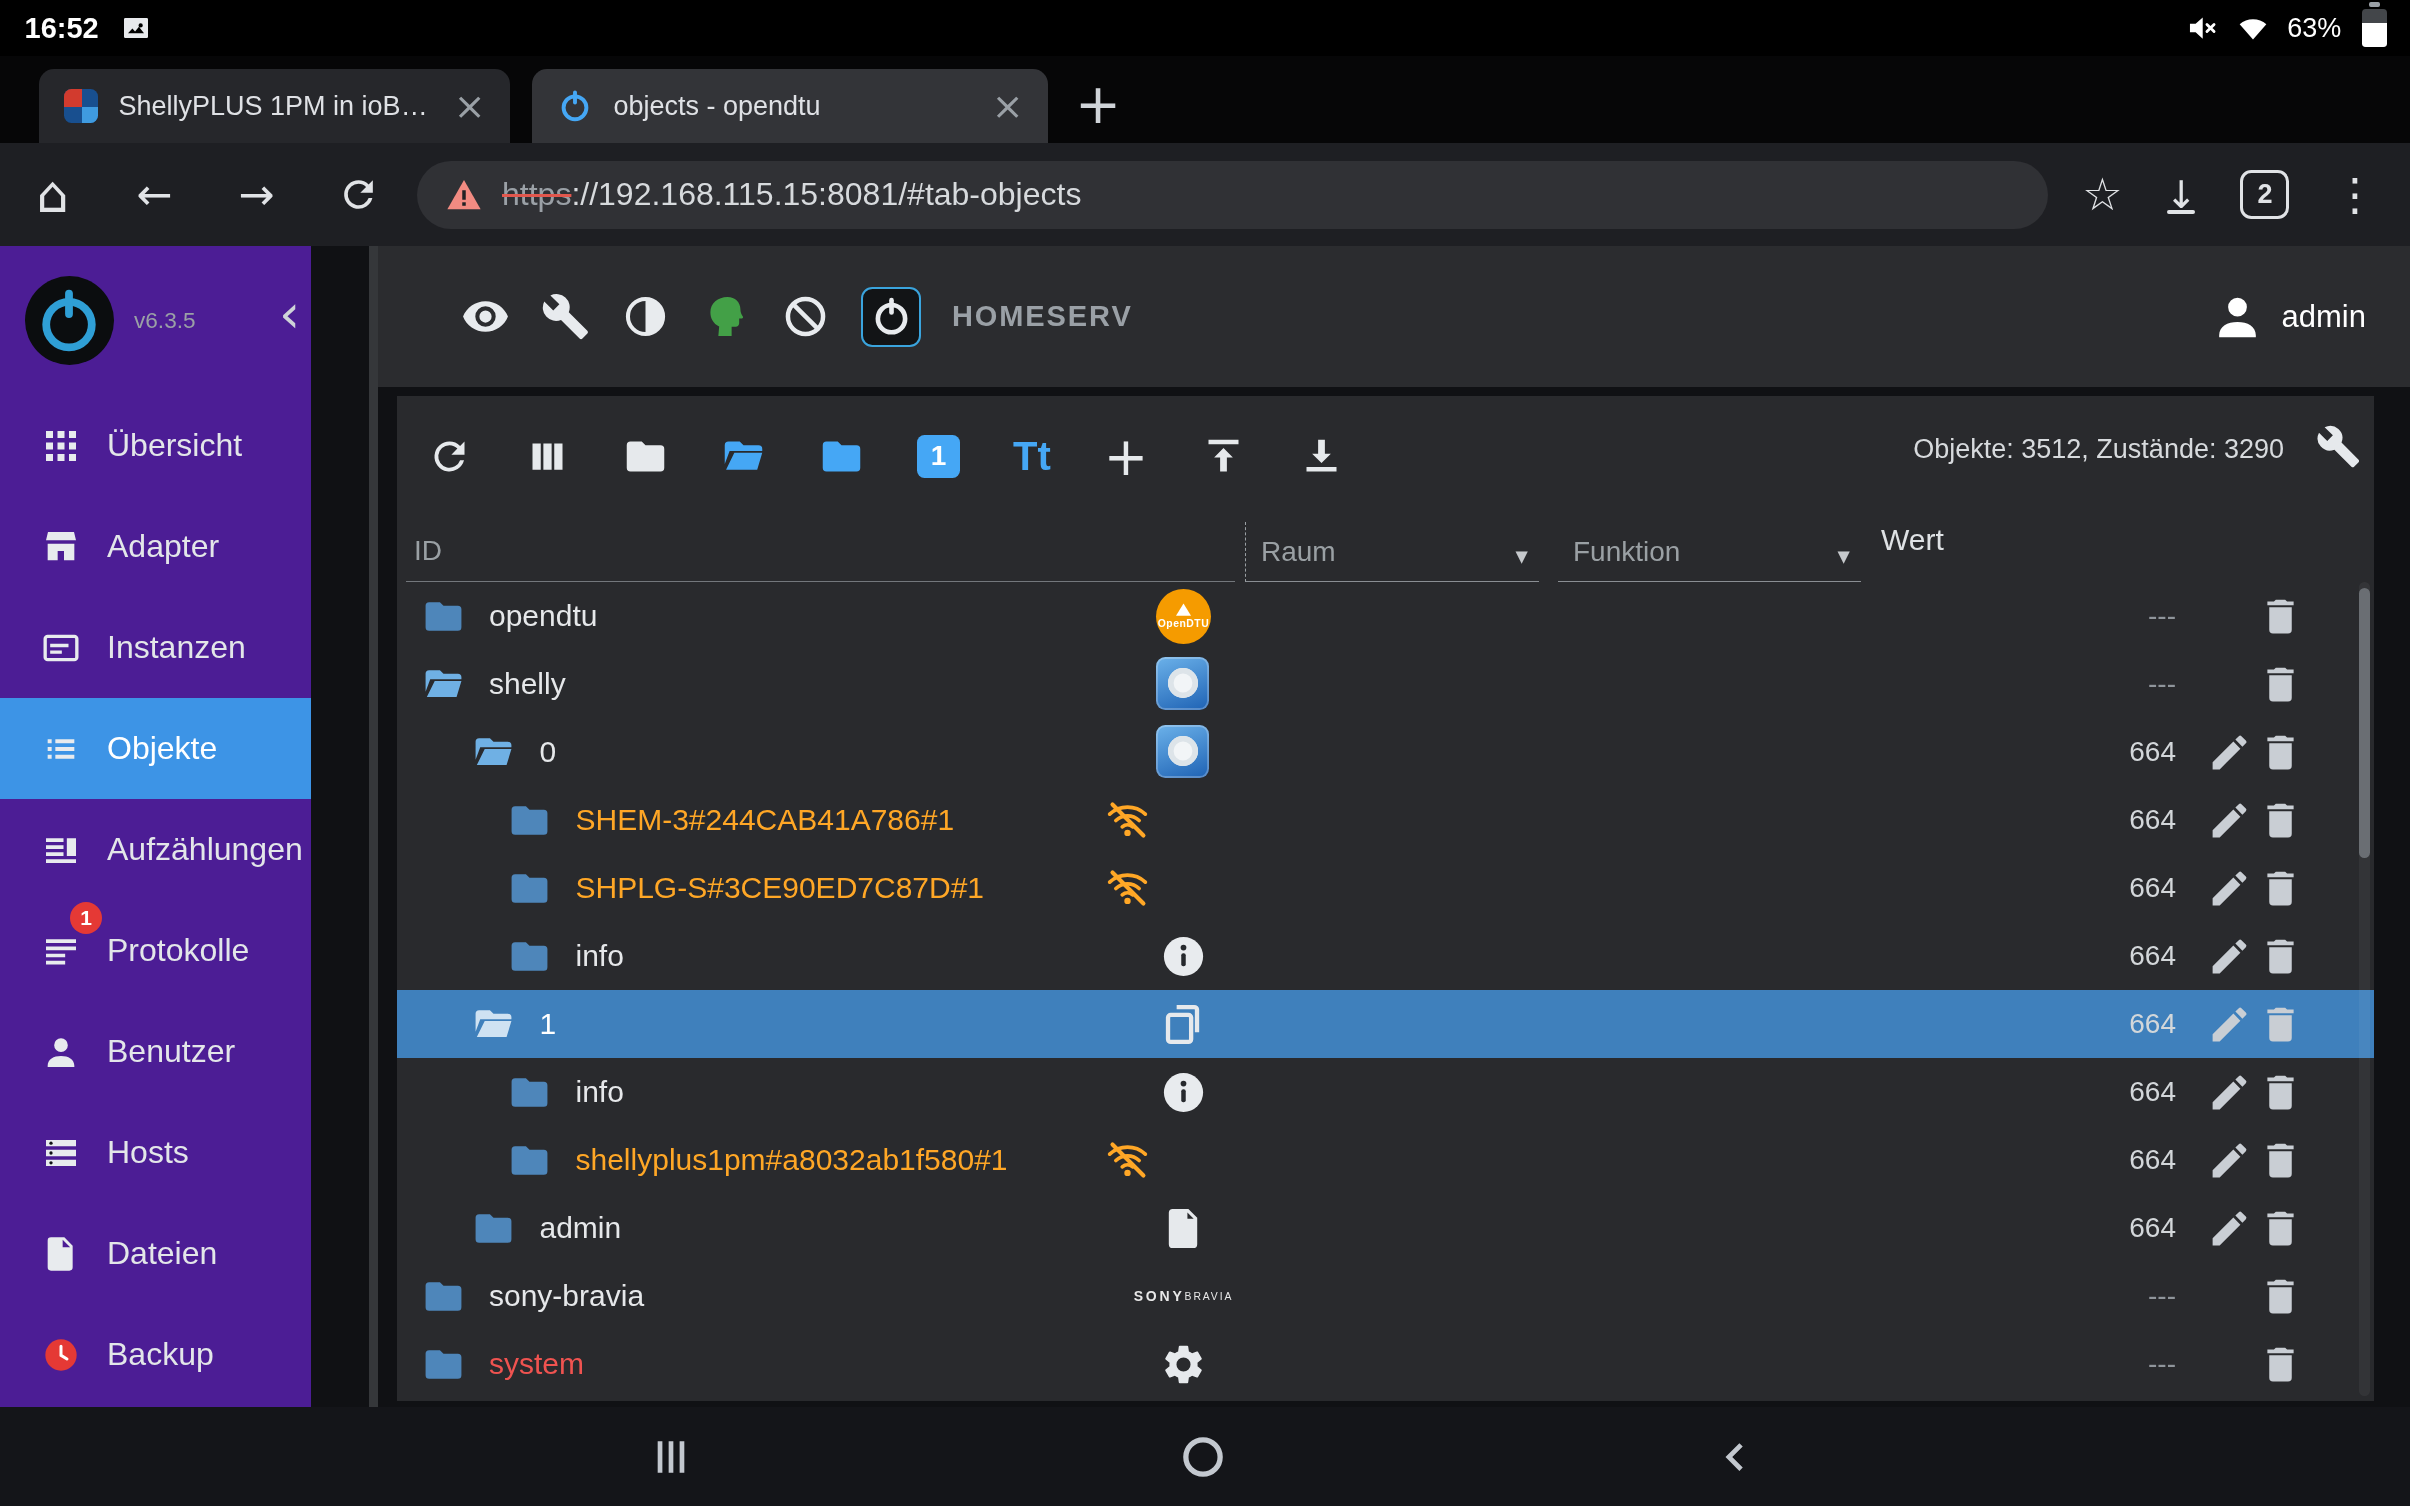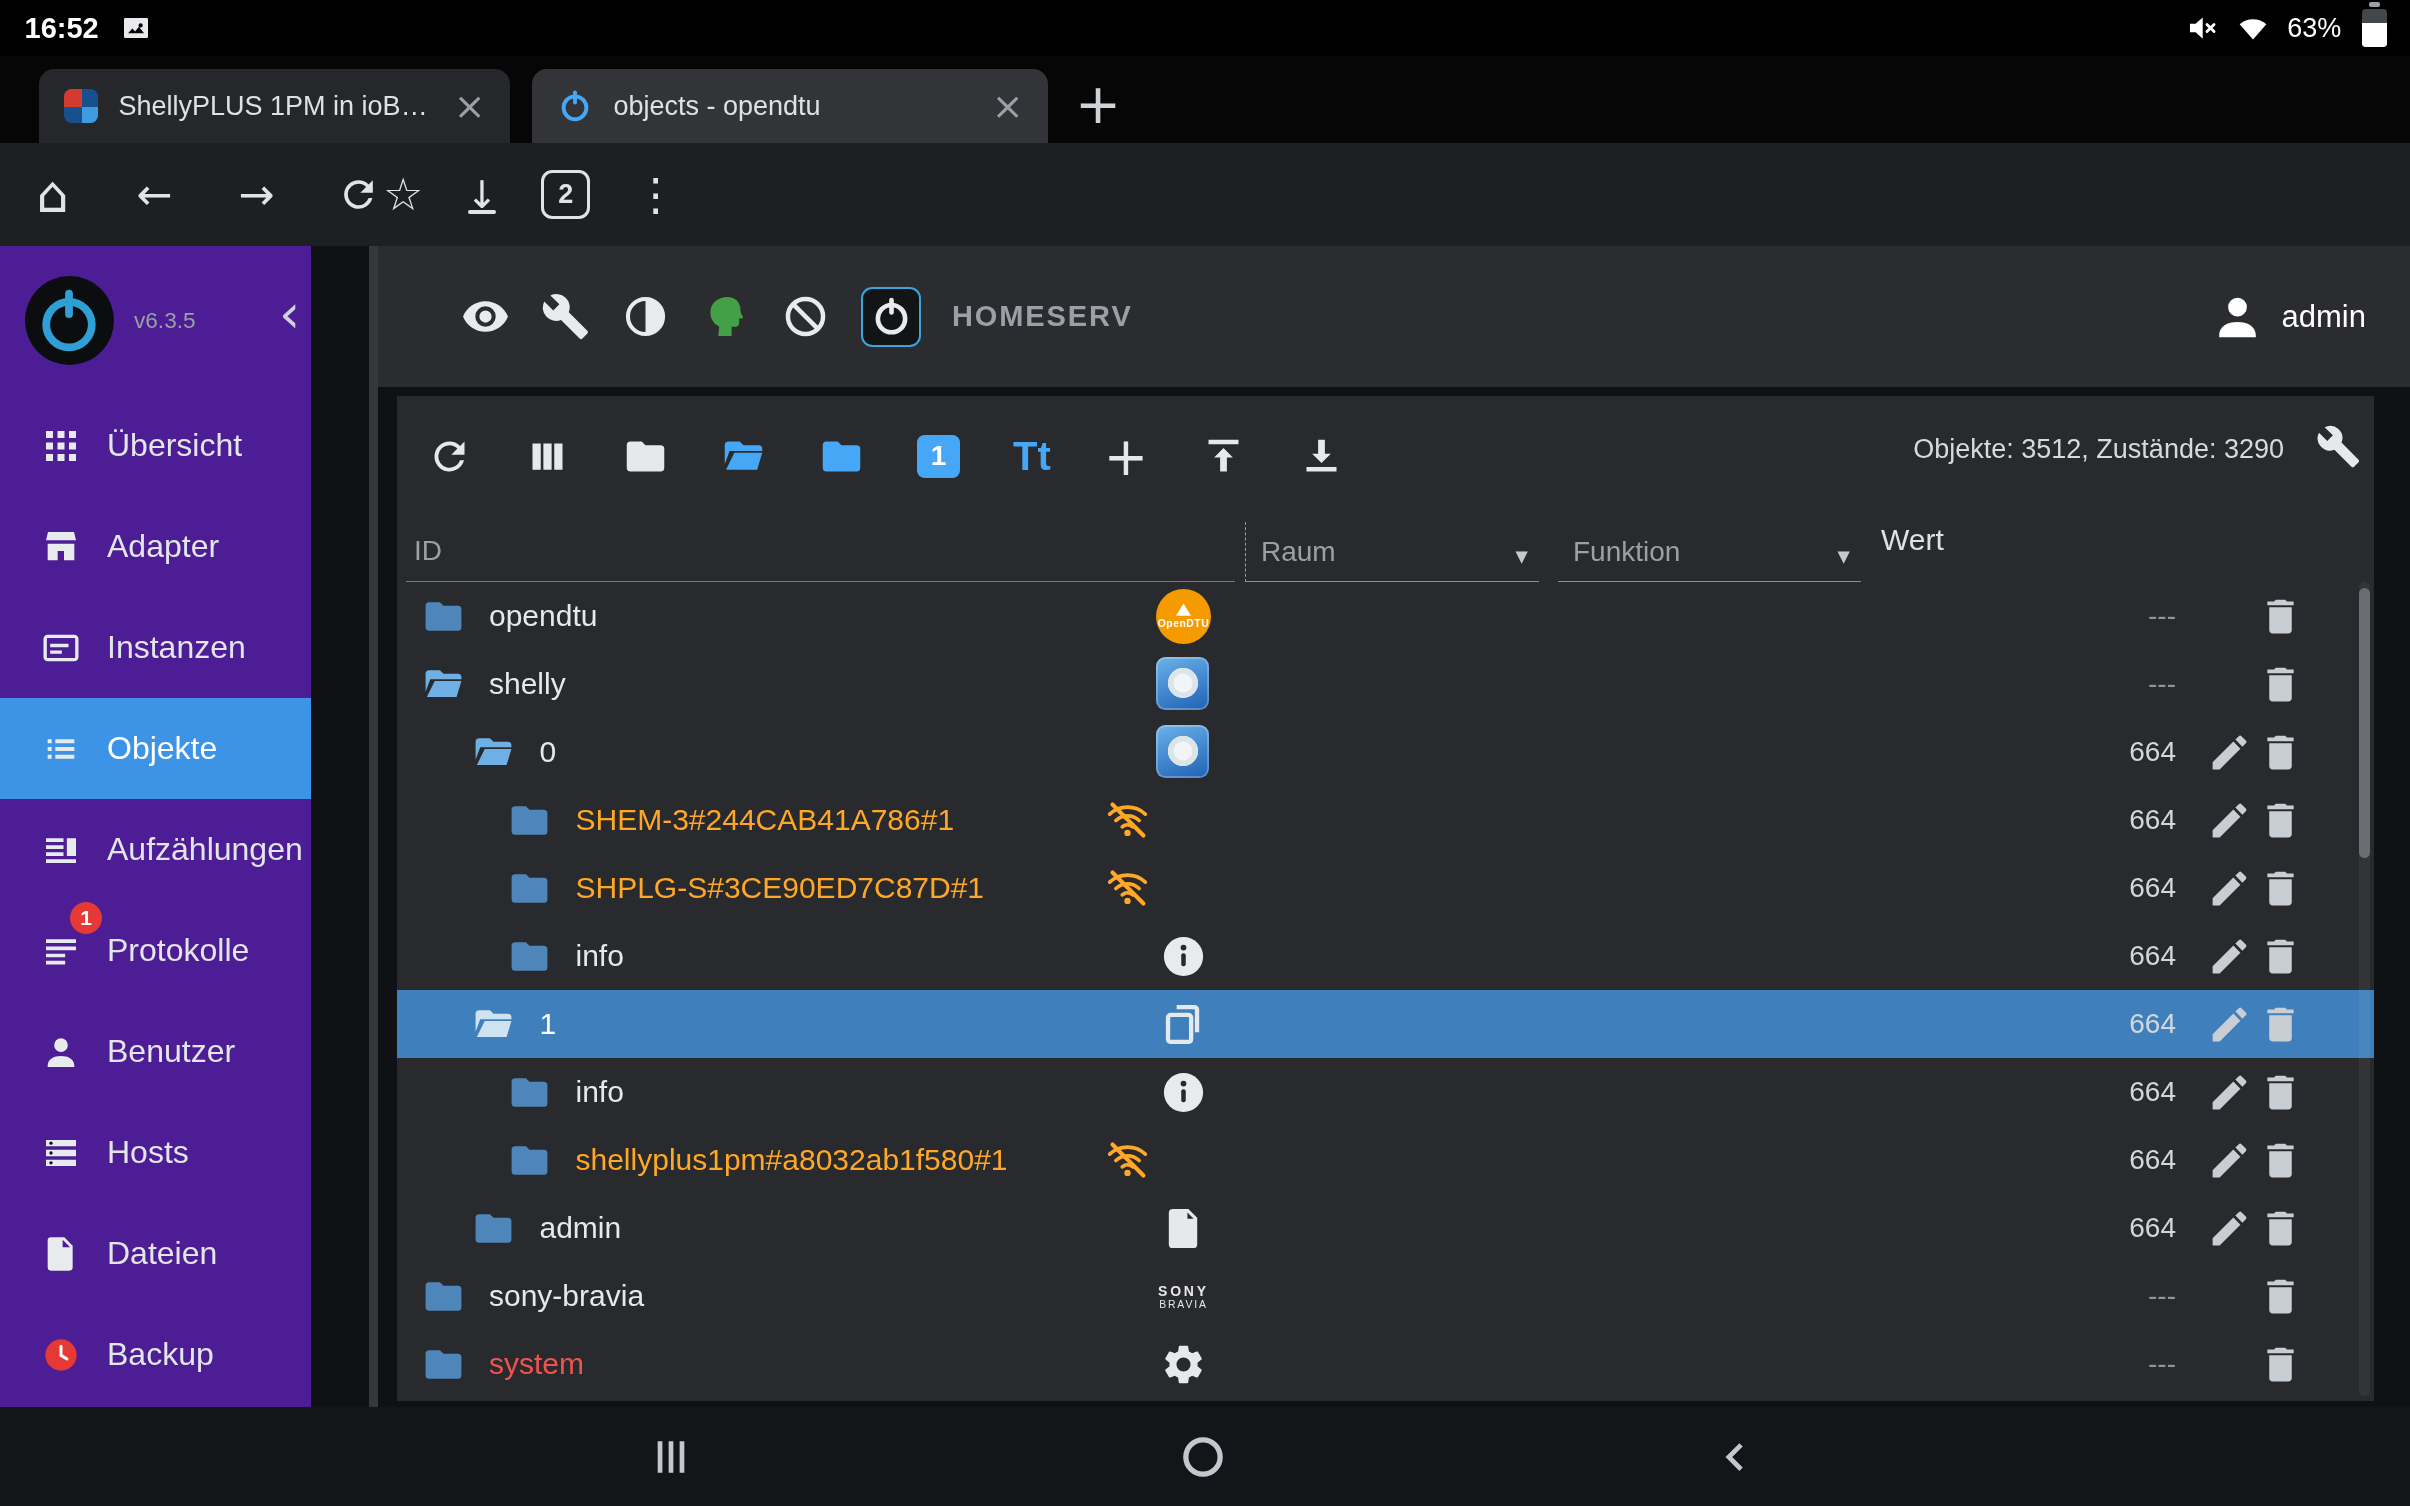--- a/index.html
+++ b/index.html
@@ -132,21 +132,21 @@
   .badge{position:absolute;left:759px;top:6.6px;width:55px;height:55px;display:flex;align-items:center;justify-content:center}
   .wbadge{position:absolute;left:708px;top:11.3px;width:45px;height:45px;color:#ffa726}
   .badge-opendtu{border-radius:50%;background:#f59b00;flex-direction:column;gap:2.8px}
   .odt-tri{width:15px;height:12.2px;background:#fff;clip-path:polygon(50% 0,100% 100%,0 100%)}
   .odt-text{font-size:10.4px;font-weight:700;color:#fff;letter-spacing:0.5px}
   .badge-shelly{width:53px;height:53px;border-radius:9.4px;background:linear-gradient(160deg,#6cb2ea,#1e62b4);
                 box-shadow:inset 0 0 0 1.9px rgba(255,255,255,.25)}
   .badge-shelly::after{content:"";width:30px;height:30px;border-radius:50%;background:#f2f5f7;
                        box-shadow:inset 0 0 0 5.6px #dde4e9}
   .badge .bic{width:47px;height:47px;color:#e6e9ec}
-  .badge-sony{flex-direction:column;color:#e8e8e8}
+  .badge-sony{flex-direction:row;color:#e8e8e8}
   .sony1{font-size:14px;font-weight:700;letter-spacing:2.8px}
   .sony2{font-size:10.4px;letter-spacing:1.9px}
   .val{position:absolute;left:1642px;width:137px;text-align:right;font-size:28px;color:#d3d7da}
   .val.dim{color:#8f959b}
   .act{position:absolute;top:11.3px;width:45px;height:45px;color:#c9ced4}
   .act.edit{left:1810px}
   .act.del{left:1861px}
   .psb{position:absolute;right:3.8px;top:186px;bottom:5.6px;width:11.3px;background:rgba(255,255,255,.05);border-radius:5.6px}
   .psb-thumb{position:absolute;left:0;top:5.6px;width:11.3px;height:270px;background:#6a6e73;border-radius:5.6px}
 
@@ -344,20 +344,28 @@
         <span class="tg glyph">←</span>
       </span>
     <span class="bt">
         <span class="tg glyph">→</span>
       </span>
     <span class="bt">
         <svg class="ic" style="width:43px;height:43px" viewBox="0 0 46 46" width="43" height="43">
           <use href="#s-refresh"></use>
         </svg>
       </span>
+    <div class="omnibox">
+      <span class="warn">
+          <svg class="ic" viewBox="0 0 40 40" width="38" height="38">
+            <use href="#s-warn"></use>
+          </svg>
+        </span>
+      <span class="url"><span class="scheme">https</span><span>://192.168.115.15:8081/#tab-objects</span></span>
+    </div>
     <div class="bt-right">
       <span class="tg star glyph">☆</span>
       <span class="dlwrap">
           <span class="tg glyph">↓</span>
           <span class="dlbar"></span>
         </span>
       <span class="tabcount">2</span>
       <span class="tg menu glyph">⋮</span>
     </div>
   </div>

